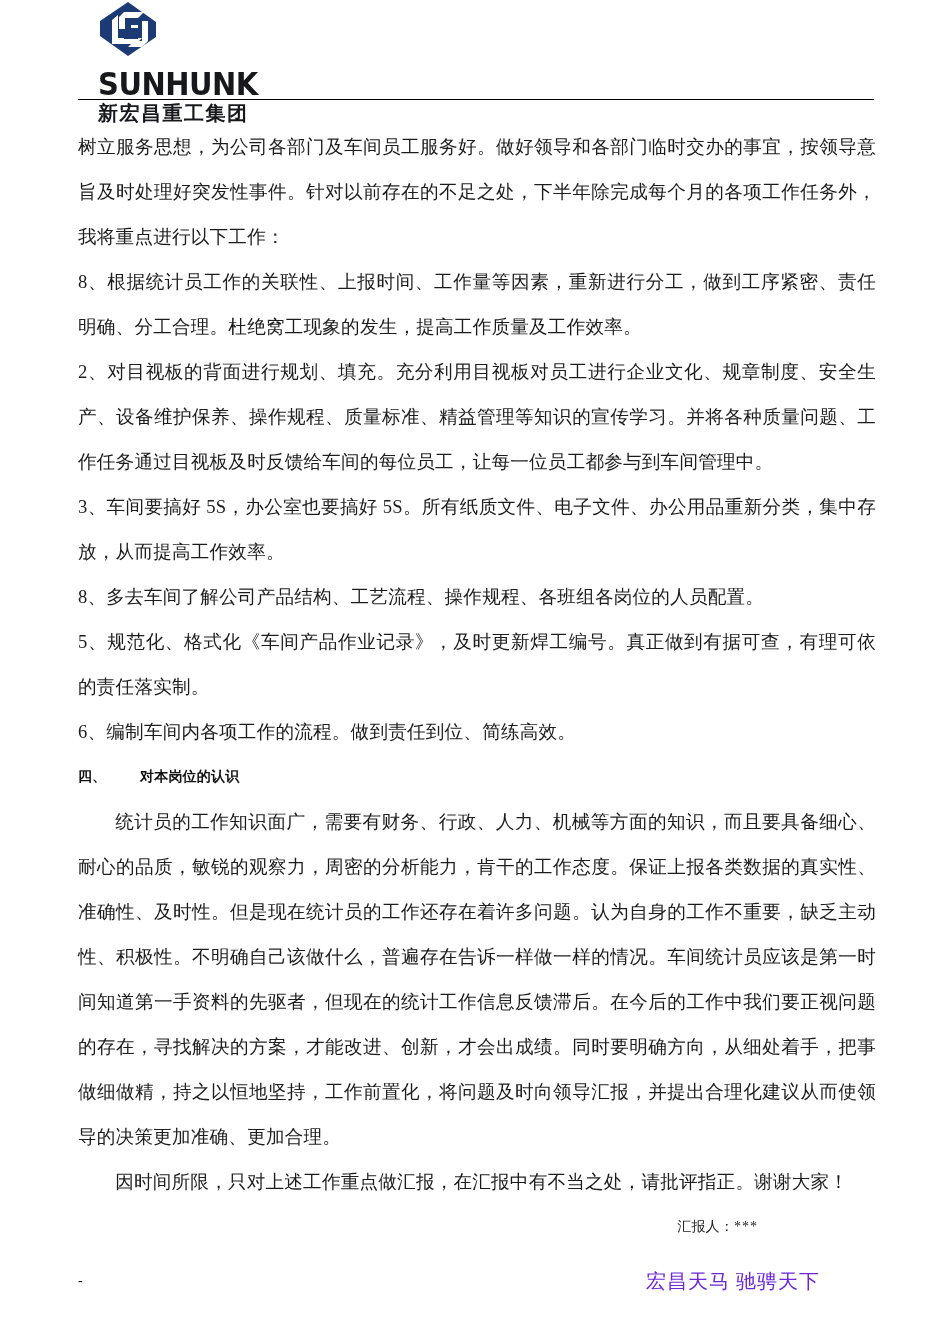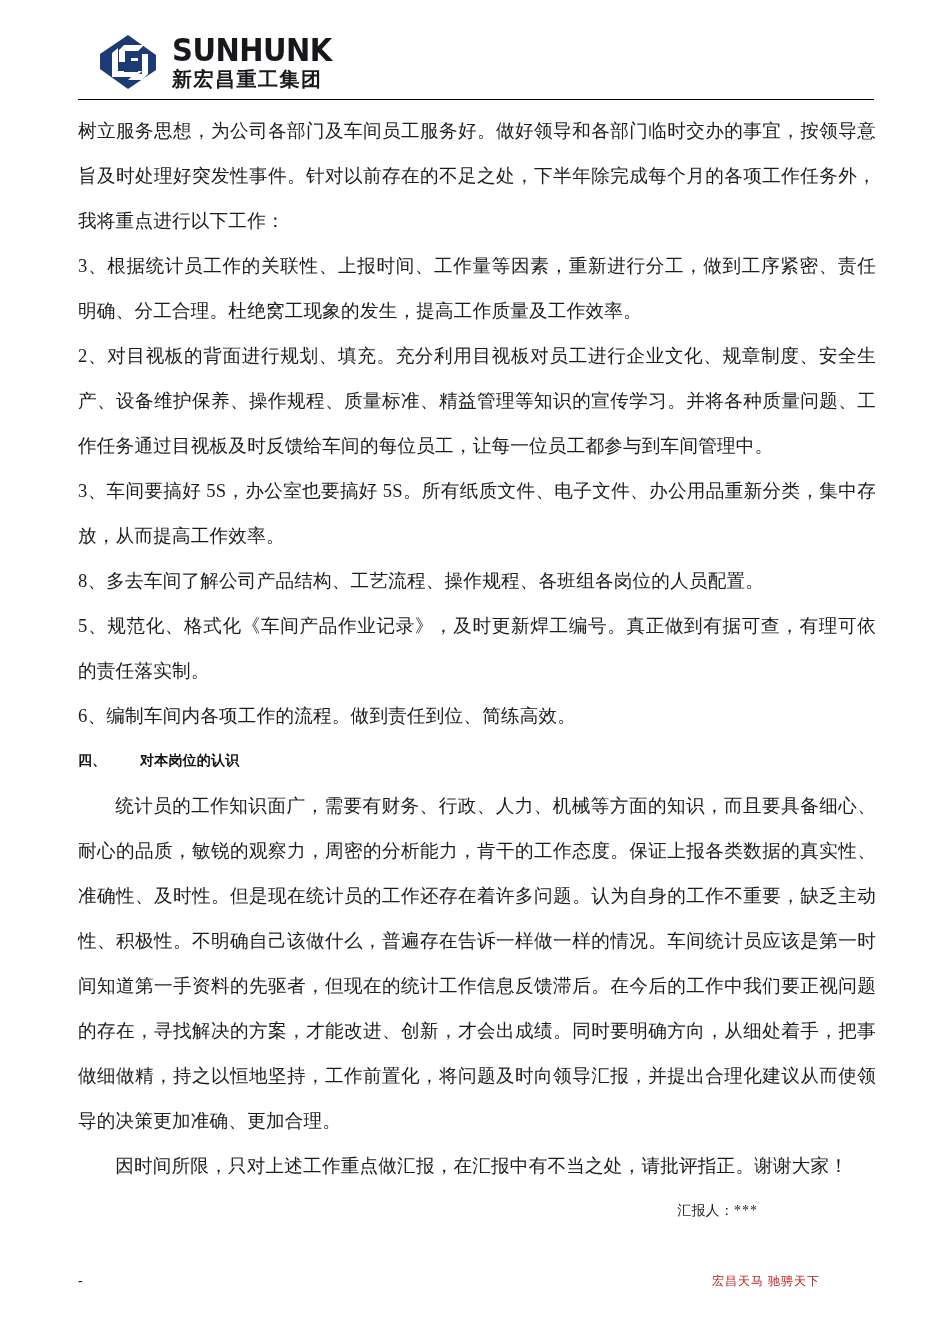--- a/index.html
+++ b/index.html
@@ -28,23 +28,24 @@
     position: absolute;
     left: 78px;
     top: 28px;
     width: 796px;
     height: 68px;
     display: flex;
     align-items: center;
   }
   .logo-wrap {
     display: flex;
-    align-items: center;
+    align-items: flex-start;
     gap: 12px;
     margin-left: 20px;
+    flex-direction: column;
   }
   .logo-mark {
     width: 62px;
     height: 56px;
     flex: 0 0 auto;
   }
   .logo-text {
     display: flex;
     flex-direction: column;
     justify-content: center;
@@ -74,21 +75,21 @@
     top: 99px;
     width: 796px;
     height: 0;
     border-top: 1.6px solid #000000;
   }
 
   
   .content {
     position: absolute;
     left: 78px;
-    top: 108px;
+    top: 124px;
     width: 798px;
   }
   .para {
     font-size: 18.6px;
     line-height: 45px;
     text-align: justify;
     text-justify: inter-ideograph;
     margin: 0;
     letter-spacing: 0.2px;
     color: #1c1c1c;
@@ -132,23 +133,23 @@
     justify-content: space-between;
     align-items: flex-start;
   }
   .footer-left {
     font-size: 14px;
     line-height: 18px;
     color: #111111;
     font-family: "Liberation Serif", serif;
   }
   .footer-right {
-    font-size: 12px;
+    font-size: 20px;
     line-height: 18px;
-    color: #b91c1c;
+    color: #6d28d9;
     letter-spacing: 1px;
     padding-right: 56px;
   }
 </style>
 </head>
 <body>
 
 <div class="page">
 
   <div class="header">
@@ -173,21 +174,21 @@
         <span class="logo-cn">新宏昌重工集团</span>
       </span>
     </div>
   </div>
   <div class="header-rule"></div>
 
   <div class="content">
 
     <p class="para">树立服务思想，为公司各部门及车间员工服务好。做好领导和各部门临时交办的事宜，按领导意旨及时处理好突发性事件。针对以前存在的不足之处，下半年除完成每个月的各项工作任务外，我将重点进行以下工作：</p>
 
-    <p class="para">3、根据统计员工作的关联性、上报时间、工作量等因素，重新进行分工，做到工序紧密、责任明确、分工合理。杜绝窝工现象的发生，提高工作质量及工作效率。</p>
+    <p class="para">8、根据统计员工作的关联性、上报时间、工作量等因素，重新进行分工，做到工序紧密、责任明确、分工合理。杜绝窝工现象的发生，提高工作质量及工作效率。</p>
     <p class="para">2、对目视板的背面进行规划、填充。充分利用目视板对员工进行企业文化、规章制度、安全生产、设备维护保养、操作规程、质量标准、精益管理等知识的宣传学习。并将各种质量问题、工作任务通过目视板及时反馈给车间的每位员工，让每一位员工都参与到车间管理中。</p>
     <p class="para">3、车间要搞好 5S，办公室也要搞好 5S。所有纸质文件、电子文件、办公用品重新分类，集中存放，从而提高工作效率。</p>
     <p class="para">8、多去车间了解公司产品结构、工艺流程、操作规程、各班组各岗位的人员配置。</p>
     <p class="para">5、规范化、格式化《车间产品作业记录》，及时更新焊工编号。真正做到有据可查，有理可依的责任落实制。</p>
     <p class="para">6、编制车间内各项工作的流程。做到责任到位、简练高效。</p>
 
     <p class="heading">
       <span class="num">四、</span><span>对本岗位的认识</span>
     </p>
 

